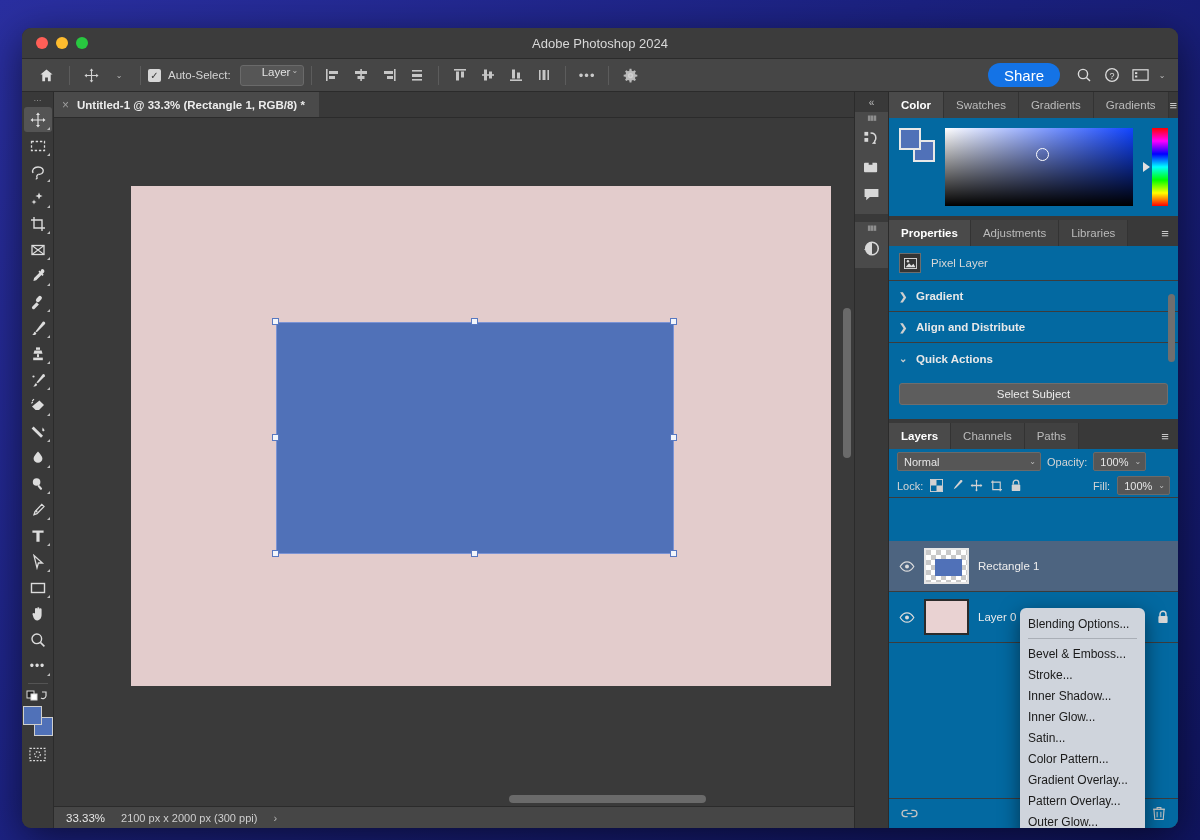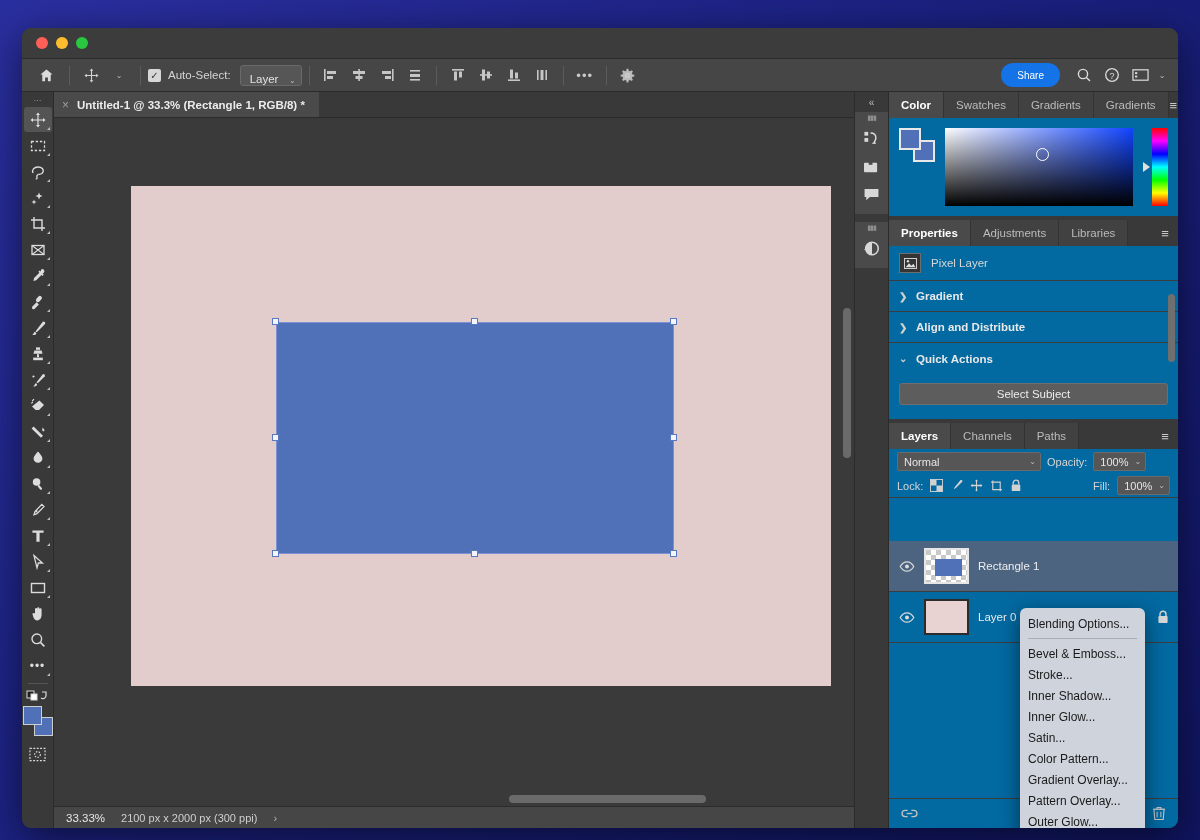--- a/index.html
+++ b/index.html
@@ -58,27 +58,27 @@
   .chk {
     width: 13px; height: 13px; border-radius: 2px;
     background: #d7d7d7; color: #3a3a3a; font-size: 10px;
     display: flex; align-items: center; justify-content: center;
     margin-right: 7px;
   }
   .ob-label { font-size: 11.5px; color: #d5d5d5; margin-right: 9px; }
   .ob-select {
     height: 21px; min-width: 62px; background: #565656;
     border: 1px solid #6a6a6a; border-radius: 3px;
-    display: flex; align-items: flex-end; justify-content: space-between;
-    padding: 0 5px 0 9px; font-size: 11.5px; color: #e2e2e2;
+    display: flex; align-items: flex-start; justify-content: space-between;
+    padding: 0 5px 0 21px; font-size: 11.5px; color: #e2e2e2;
   }
   .spacer { flex: 1 1 auto; }
   .share-btn {
     height: 24px; padding: 12px 16px; border-radius: 12px;
-    background: #1473e6; color: #fff; font-size: 10px;
+    background: #1473e6; color: #fff; font-size: 15px;
     display: flex; align-items: center; margin-right: 10px;
   }
   
   .body { flex: 1 1 auto; display: flex; min-height: 0; }
   
   .toolcol {
     width: 32px; background: #393939; flex: 0 0 auto;
     display: flex; flex-direction: column; align-items: center;
     padding-top: 2px; border-right: 1px solid #2b2b2b;
   }
@@ -308,20 +308,21 @@
 <div class="desktop"></div>
 
 <div class="window">
 
   <div class="titlebar">
     <div class="traffic">
       <div class="dot r"></div>
       <div class="dot y"></div>
       <div class="dot g"></div>
     </div>
+    <div class="win-title">Adobe Photoshop 2024</div>
   </div>
 
   <div class="optionsbar">
     <div class="ob-icon home-btn">
       <svg width="15" height="15" viewBox="0 0 16 16">
           <path d="M8 1.5 1.5 7h2V14h3V10h3v4h3V7h2z" fill="#dcdcdc"></path>
         </svg>
     </div>
     <div class="ob-sep"></div>
     <div class="ob-icon">

